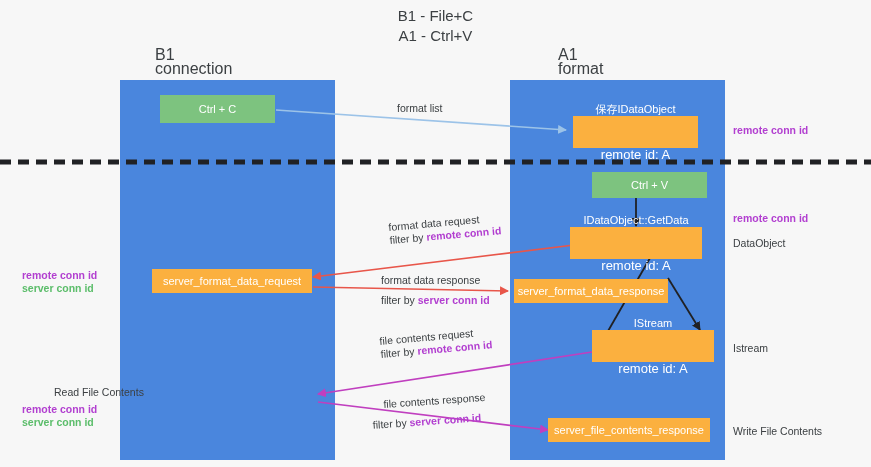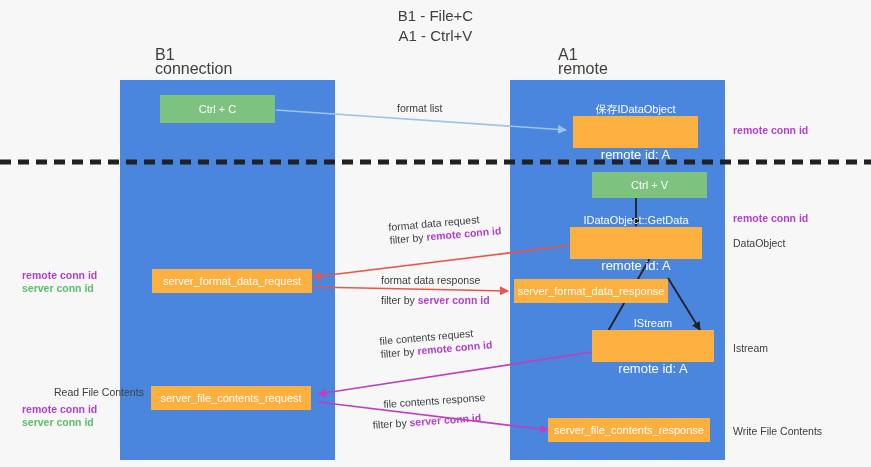--- a/index.html
+++ b/index.html
@@ -84,21 +84,21 @@
     <div>B1 - File+C</div>
     <div>A1 - Ctrl+V</div>
   </div>
 
   <div class="abs colhead" style="left:155px; top:48px; width:120px;">
     <div>B1</div>
     <div>connection</div>
   </div>
   <div class="abs colhead" style="left:558px; top:48px; width:120px;">
     <div>A1</div>
-    <div>remote</div>
+    <div>format</div>
   </div>
 
   <div class="abs lane" style="left:120px; top:80px; width:215px; height:380px;"></div>
   <div class="abs lane" style="left:510px; top:80px; width:215px; height:380px;"></div>
 
   <svg class="layer" viewBox="0 0 871 467">
     <defs>
       <marker id="ar-blue" markerWidth="9" markerHeight="9" refX="8" refY="4.5" orient="auto" markerUnits="userSpaceOnUse">
         <path d="M0,0 L9,4.5 L0,9 z" fill="#9cc3e8"></path>
       </marker>
@@ -156,23 +156,20 @@
 
   <div class="abs node orange" style="left:514px; top:279px; width:154px; height:24px;">
     <div>server_format_data_response</div>
   </div>
 
   <div class="abs node orange" style="left:592px; top:330px; width:122px; height:32px;">
     <div>IStream</div>
     <div class="l2">remote id: A</div>
   </div>
 
-  <div class="abs node orange" style="left:151px; top:386px; width:160px; height:24px;">
-    <div>server_file_contents_request</div>
-  </div>
 
   <div class="abs node orange" style="left:548px; top:418px; width:162px; height:24px;">
     <div>server_file_contents_response</div>
   </div>
 
   <div class="abs cap" style="left:397px; top:102px;">
     <div>format list</div>
   </div>
 
   <div class="abs cap" style="left:388px; top:221px; transform:rotate(-5deg); transform-origin:left top;">

